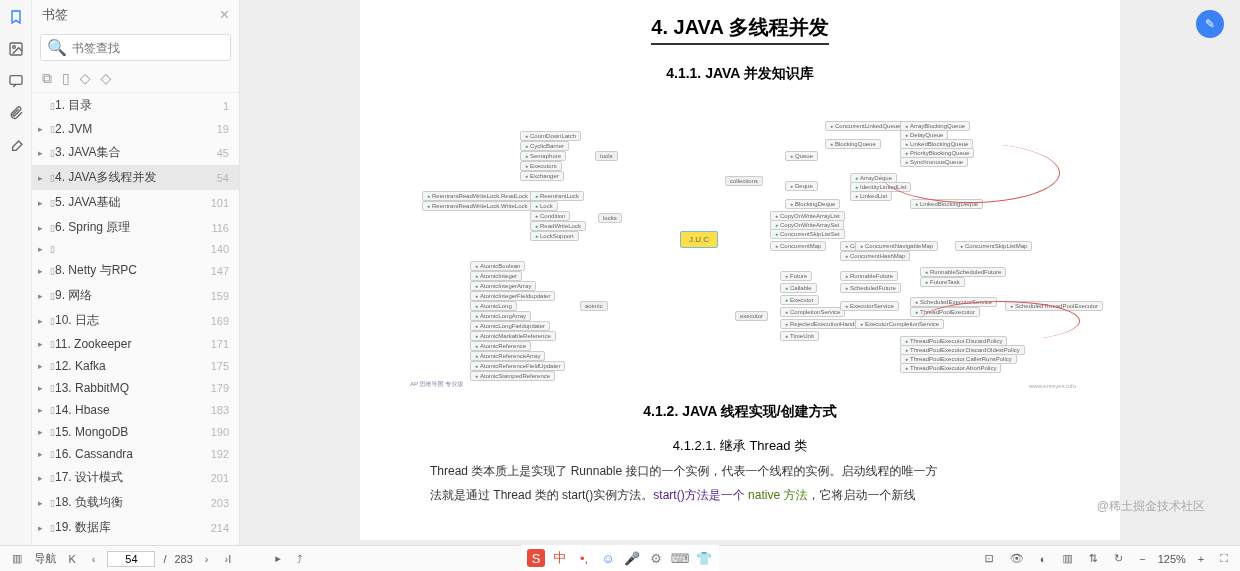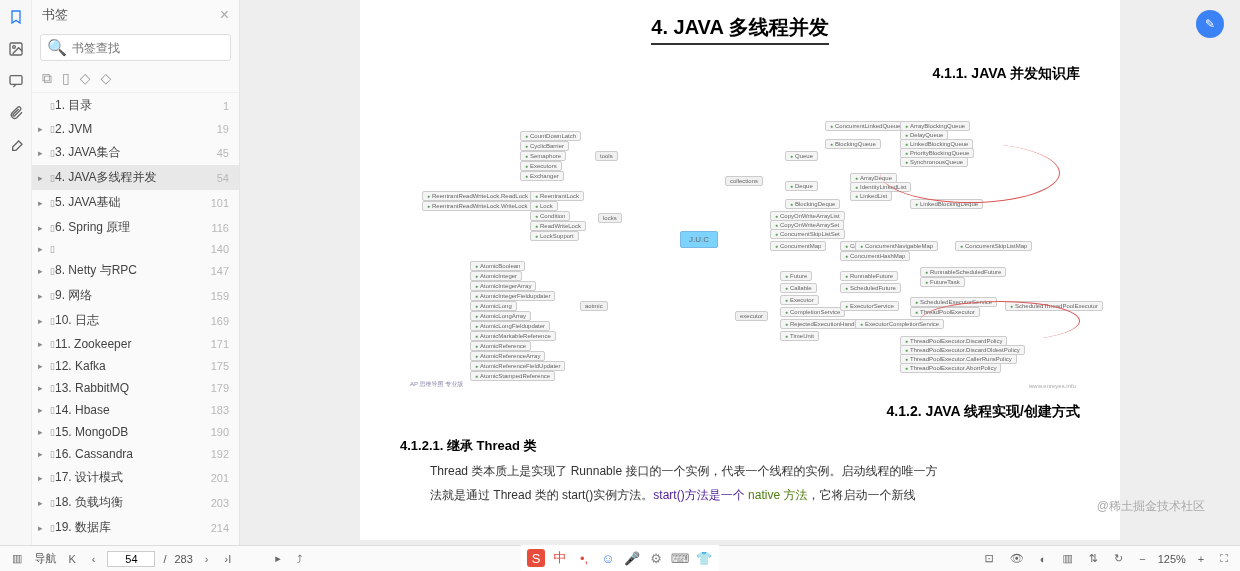--- a/index.html
+++ b/index.html
@@ -19,28 +19,28 @@
 .sb-item{display:flex;align-items:center;padding:4px 6px;cursor:pointer;position:relative}
 .sb-item.sel{background:#e8e8e8}
 .sb-item .chev{width:10px;color:#888;font-size:9px;margin-right:2px}
 .sb-item .pg{color:#999;font-size:9px}
 .sb-item .num{position:absolute;right:10px;color:#b8b8b8;font-size:11px}
 .sb-item .txt{flex:1;white-space:nowrap;overflow:hidden;text-overflow:ellipsis}
 .content{flex:1;background:#eee;overflow:auto;padding:0 0 10px 0;position:relative}
 .page{background:#fff;margin:0 auto;width:760px;min-height:540px;padding:10px 40px 30px 40px}
 .doc-h1{font-size:20px;font-weight:bold;text-align:left;margin:4px 0 8px 0;border-bottom:2px solid #333;padding-bottom:2px;display:inline-block}
 .doc-h1wrap{text-align:center}
-.doc-h2{font-size:14px;font-weight:bold;text-align:right;margin:12px 0 8px 0}
-.doc-h3{font-size:13px;font-weight:bold;text-align:left;margin:16px 0 6px 0}
+.doc-h2{font-size:14px;font-weight:bold;text-align:center;margin:12px 0 8px 0}
+.doc-h3{font-size:13px;font-weight:normal;text-align:center;margin:16px 0 6px 0}
 .doc-p{font-size:12px;line-height:1.7;color:#333;margin:4px 30px}
 .hl-link{color:#4c1d95}
 .hl-orange{color:#4d7c0f}
 .mindmap{width:680px;height:300px;margin:4px auto;position:relative;font-size:6px;color:#666}
 .mm{position:absolute;border:1px solid #ccc;background:#f5f5f5;padding:1px 4px;border-radius:2px;white-space:nowrap}
-.mm.center{background:#7dd3fc;border-color:#7ab8e8;font-size:8px;padding:3px 8px}
+.mm.center{background:#fde047;border-color:#7ab8e8;font-size:8px;padding:3px 8px}
 .mm.b{background:#f0f0f0}
 .mm.dot::before{content:"●";color:#5a9e5a;margin-right:2px;font-size:5px}
 .mm-curve{position:absolute;border:1px solid #d88;border-radius:50%;background:none}
 .watermark{position:absolute;right:35px;bottom:30px;color:#aaa;font-size:12px}
 .float-btn{position:absolute;right:16px;top:10px;width:28px;height:28px;border-radius:50%;background:#3b82f6;color:#fff;display:flex;align-items:center;justify-content:center;font-size:12px}
 .statusbar{height:26px;border-top:1px solid #ddd;background:#fafafa;display:flex;align-items:center;padding:0 8px;font-size:11px;color:#555;gap:8px}
 .sb-sp{flex:1}
 .sb-btn{padding:2px 4px;color:#666;cursor:pointer}
 .sb-input{width:48px;text-align:center;border:1px solid #ccc;font-size:11px;padding:1px}
 .tray{position:absolute;left:50%;bottom:0;transform:translateX(-50%);height:26px;display:flex;align-items:center;gap:6px;background:#fff;padding:0 6px;font-size:13px}

